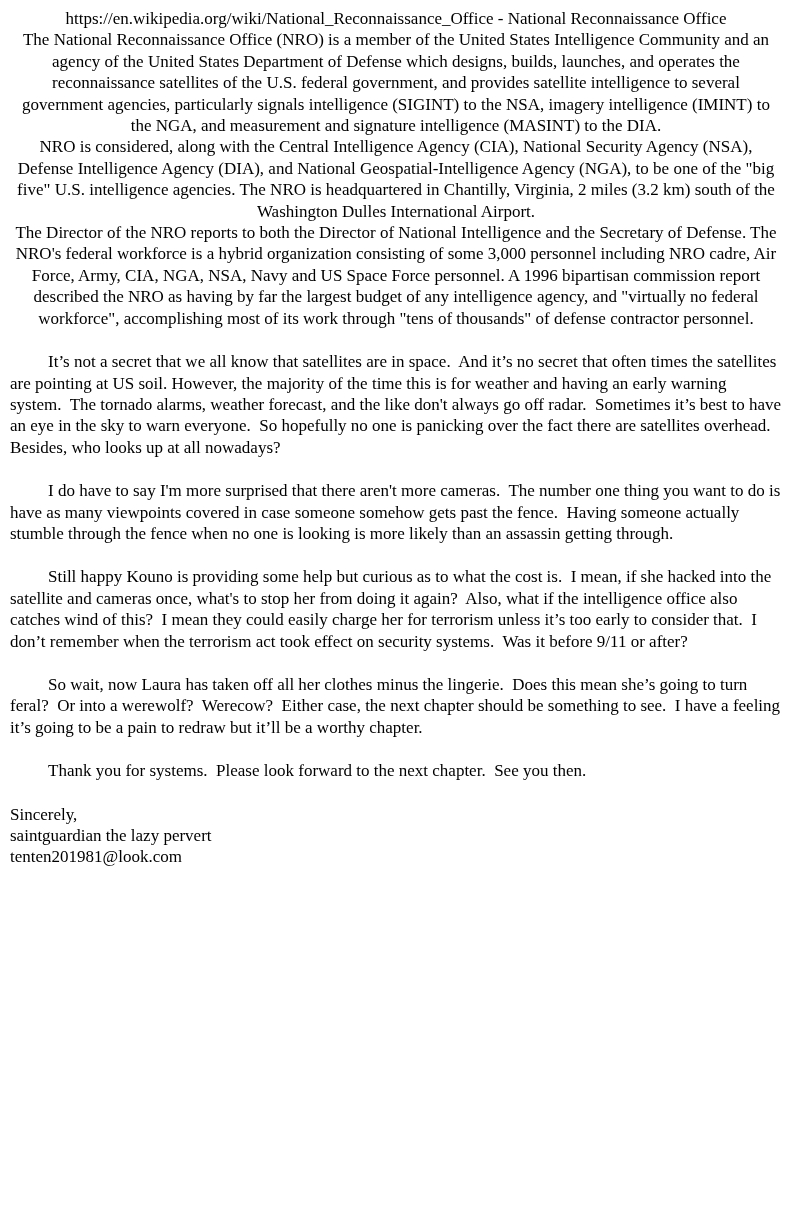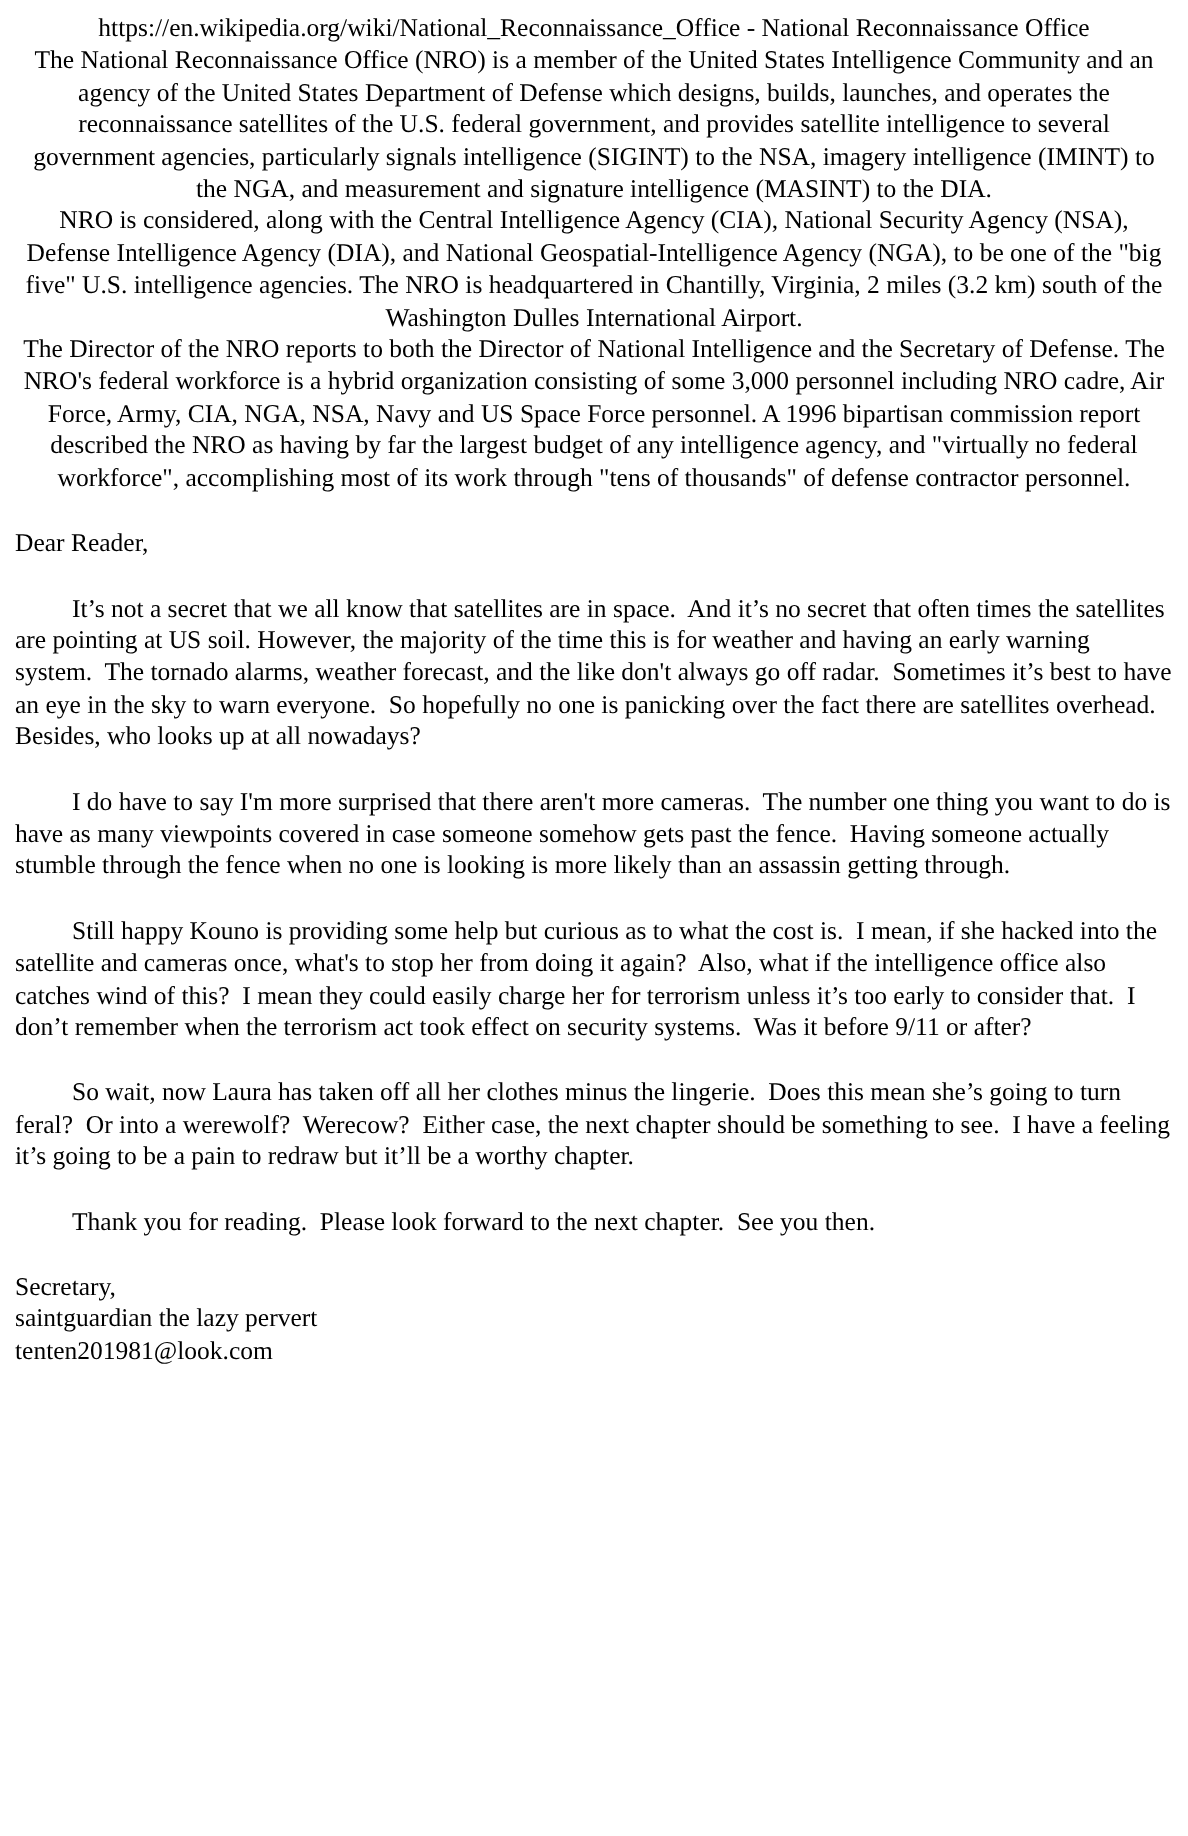--- a/index.html
+++ b/index.html
@@ -41,24 +41,23 @@
 <div class="page">
 
   <div class="wiki-excerpt">
     <p>https://en.wikipedia.org/wiki/National_Reconnaissance_Office - National Reconnaissance Office</p>
     <p>The National Reconnaissance Office (NRO) is a member of the United States Intelligence Community and an agency of the United States Department of Defense which designs, builds, launches, and operates the reconnaissance satellites of the U.S. federal government, and provides satellite intelligence to several government agencies, particularly signals intelligence (SIGINT) to the NSA, imagery intelligence (IMINT) to the NGA, and measurement and signature intelligence (MASINT) to the DIA.</p>
     <p>NRO is considered, along with the Central Intelligence Agency (CIA), National Security Agency (NSA), Defense Intelligence Agency (DIA), and National Geospatial-Intelligence Agency (NGA), to be one of the "big five" U.S. intelligence agencies. The NRO is headquartered in Chantilly, Virginia, 2 miles (3.2 km) south of the Washington Dulles International Airport.</p>
     <p>The Director of the NRO reports to both the Director of National Intelligence and the Secretary of Defense. The NRO's federal workforce is a hybrid organization consisting of some 3,000 personnel including NRO cadre, Air Force, Army, CIA, NGA, NSA, Navy and US Space Force personnel. A 1996 bipartisan commission report described the NRO as having by far the largest budget of any intelligence agency, and "virtually no federal workforce", accomplishing most of its work through "tens of thousands" of defense contractor personnel.</p>
   </div>
 
   <div class="letter">
-    <p class="salutation">Dear Reader,</p>
     <p class="body-para">It’s not a secret that we all know that satellites are in space.  And it’s no secret that often times the satellites are pointing at US soil. However, the majority of the time this is for weather and having an early warning system.  The tornado alarms, weather forecast, and the like don't always go off radar.  Sometimes it’s best to have an eye in the sky to warn everyone.  So hopefully no one is panicking over the fact there are satellites overhead.  Besides, who looks up at all nowadays?</p>
     <p class="body-para">I do have to say I'm more surprised that there aren't more cameras.  The number one thing you want to do is have as many viewpoints covered in case someone somehow gets past the fence.  Having someone actually stumble through the fence when no one is looking is more likely than an assassin getting through.</p>
     <p class="body-para">Still happy Kouno is providing some help but curious as to what the cost is.  I mean, if she hacked into the satellite and cameras once, what's to stop her from doing it again?  Also, what if the intelligence office also catches wind of this?  I mean they could easily charge her for terrorism unless it’s too early to consider that.  I don’t remember when the terrorism act took effect on security systems.  Was it before 9/11 or after?</p>
     <p class="body-para">So wait, now Laura has taken off all her clothes minus the lingerie.  Does this mean she’s going to turn feral?  Or into a werewolf?  Werecow?  Either case, the next chapter should be something to see.  I have a feeling it’s going to be a pain to redraw but it’ll be a worthy chapter.</p>
-    <p class="body-para">Thank you for reading.  Please look forward to the next chapter.  See you then.</p>
-    <p class="closing">Secretary,</p>
+    <p class="body-para">Thank you for systems.  Please look forward to the next chapter.  See you then.</p>
+    <p class="closing">Sincerely,</p>
     <p class="signature-name">saintguardian the lazy pervert</p>
     <p class="signature-email">tenten201981@look.com</p>
   </div>
 
 </div>
 
 </body></html>

